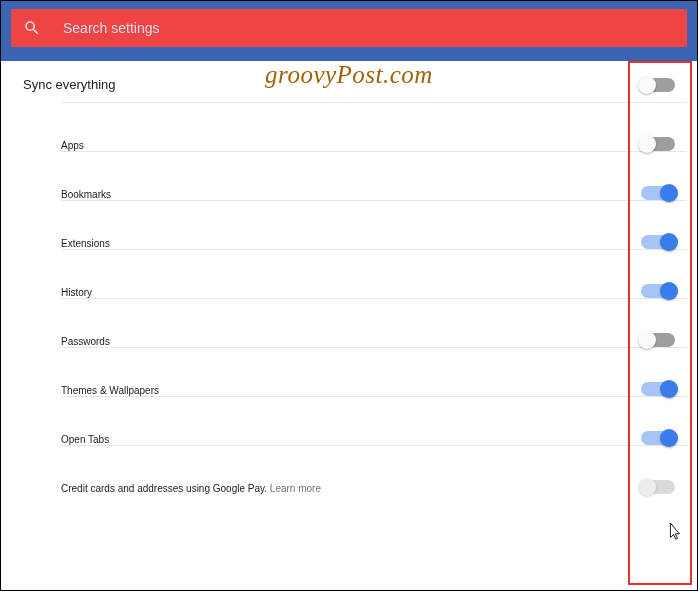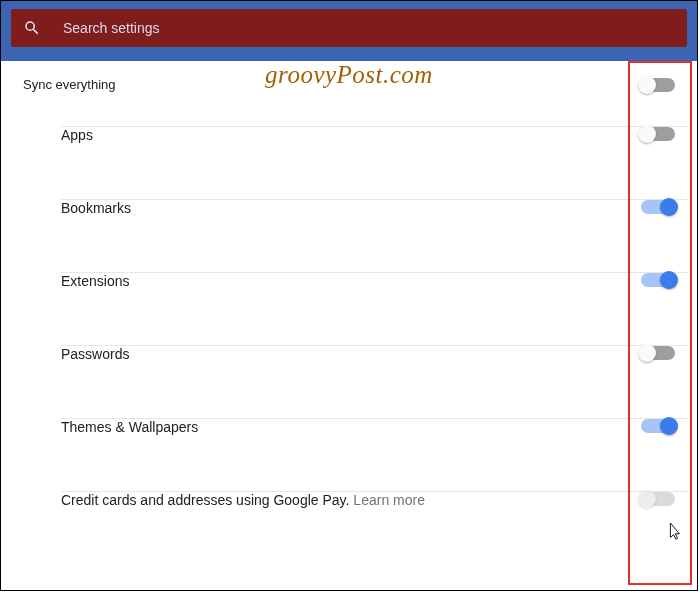--- a/index.html
+++ b/index.html
@@ -17,21 +17,21 @@
     width: 698px;
     height: 591px;
     position: relative;
     background: #fff;
   }
   .header {
     background: #3b65b3;
     padding: 8px 10px 14px 10px;
   }
   .search-bar {
-    background: #7f1d1d;
+    background: #ef4444;
     border-radius: 2px;
     height: 38px;
     display: flex;
     align-items: center;
     padding: 0 12px;
   }
   .search-icon svg {
     width: 18px;
     height: 18px;
     fill: #e2e8f5;
@@ -56,28 +56,27 @@
     justify-content: space-between;
     padding: 16px 12px 10px 12px;
     font-size: 13px;
     color: #212121;
   }
   .list {
     padding: 0 0 0 50px;
   }
   .row {
     display: flex;
-    align-items: flex-start;
+    align-items: flex-end;
     justify-content: space-between;
     height: 49px;
     border-top: 1px solid #e6e6e6;
     padding-right: 12px;
-    font-size: 14px;
+    font-size: 10px;
     color: #212121;
-    margin-top: 24px;
   }
   .row:first-child { border-top: 1px solid #e6e6e6; }
   .row .label { }
   .row a.link {
     color: #737373;
     text-decoration: none;
   }
   
   .toggle {
     width: 34px;
@@ -168,27 +167,39 @@
             <span class="knob"></span>
           </span>
         </div>
         <div class="row">
           <span class="label">Extensions</span>
           <span class="toggle on">
             <span class="knob"></span>
           </span>
         </div>
         <div class="row">
+          <span class="label">History</span>
+          <span class="toggle on">
+            <span class="knob"></span>
+          </span>
+        </div>
+        <div class="row">
           <span class="label">Passwords</span>
           <span class="toggle off">
             <span class="knob"></span>
           </span>
         </div>
         <div class="row">
           <span class="label">Themes &amp; Wallpapers</span>
+          <span class="toggle on">
+            <span class="knob"></span>
+          </span>
+        </div>
+        <div class="row">
+          <span class="label">Open Tabs</span>
           <span class="toggle on">
             <span class="knob"></span>
           </span>
         </div>
         <div class="row">
           <span class="label"><span>Credit cards and addresses using Google Pay. </span><a class="link" href="#">Learn more</a></span>
           <span class="toggle disabled">
             <span class="knob"></span>
           </span>
         </div>

